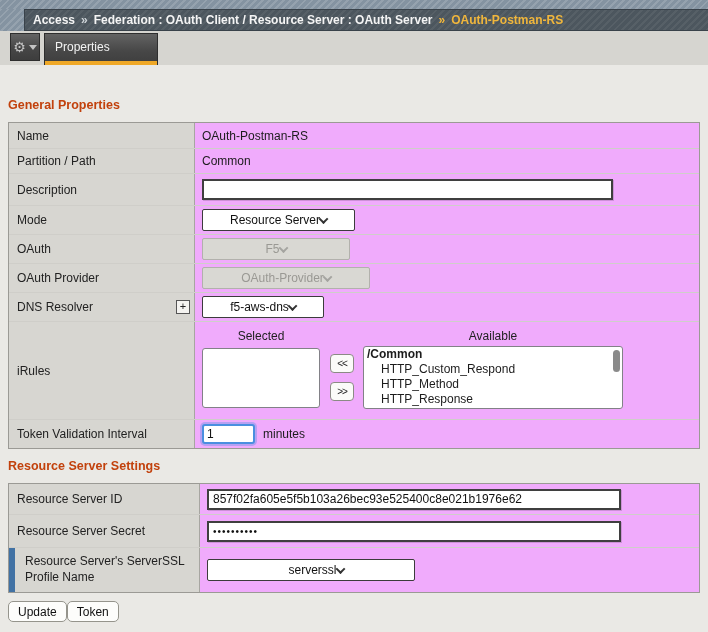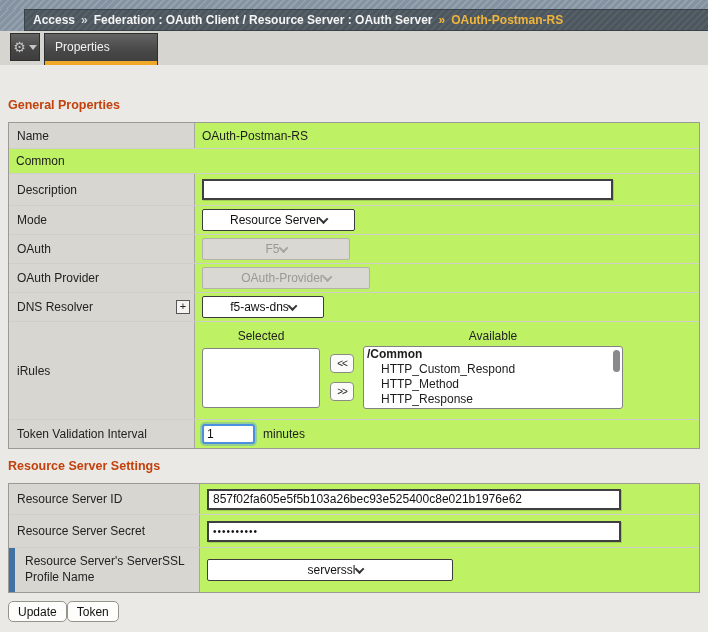--- a/index.html
+++ b/index.html
@@ -45,21 +45,21 @@
     background:linear-gradient(#636363,#474747 55%,#3d3d3d);
     border:1px solid #2e2e2e; border-bottom:none; cursor:pointer;
   }
   .tab .tab-label { display:block; padding:6px 0 0 10px; color:#f2f2f2; font-size:12px; }
   .tab .tab-accent { position:absolute; left:0; bottom:0; width:100%; height:4px; background:#efa827; }
 
   
   .section-heading { position:absolute; left:8px; font-size:12.5px; font-weight:bold; color:#c2410c; }
 
   
-  .tbl { position:absolute; left:8px; width:692px; border:1px solid #9b9a95; background:#bef264; }
+  .tbl { position:absolute; left:8px; width:692px; border:1px solid #9b9a95; background:#f0abfc; }
   .row { display:flex; }
   .row + .row { border-top:1px solid #cfcec9; }
   .lbl {
     width:186px; background:#d7d6d1; border-right:1px solid #a7a6a1;
     display:flex; align-items:center; padding-left:8px; font-size:12px; color:#222;
     position:relative; flex-shrink:0;
   }
   .tbl2 .lbl { width:191px; }
   .val { flex:1; display:flex; align-items:center; padding-left:7px; font-size:12px; position:relative; }
 
@@ -138,20 +138,21 @@
   </div>
 
   <div class="section-heading" style="top:98px;">General Properties</div>
 
   <div class="tbl" style="top:122px;">
     <div class="row h25">
       <div class="lbl">Name</div>
       <div class="val">OAuth-Postman-RS</div>
     </div>
     <div class="row h25">
+      <div class="lbl">Partition / Path</div>
       <div class="val">Common</div>
     </div>
     <div class="row h32">
       <div class="lbl">Description</div>
       <div class="val">
         <input type="text" class="input-classic" style="width: 411px;" value="">
       </div>
     </div>
     <div class="row h29">
       <div class="lbl">Mode</div>
@@ -235,21 +236,21 @@
     </div>
     <div class="row h45">
       <div class="lbl">
         <span class="changed-bar"></span>
         <span class="ssl-label-text">
           <span>Resource Server's ServerSSL</span><br>
           <span>Profile Name</span>
         </span>
       </div>
       <div class="val">
-        <div class="sel" style="width:246px;padding-left:17px;">
+        <div class="sel" style="width:208px;padding-left:17px;">
           <span>serverssl</span>
           <span class="chev"></span>
         </div>
       </div>
     </div>
   </div>
 
   <div class="btn-row">
     <button class="action-btn">Update</button>
     <button class="action-btn">Token</button>

